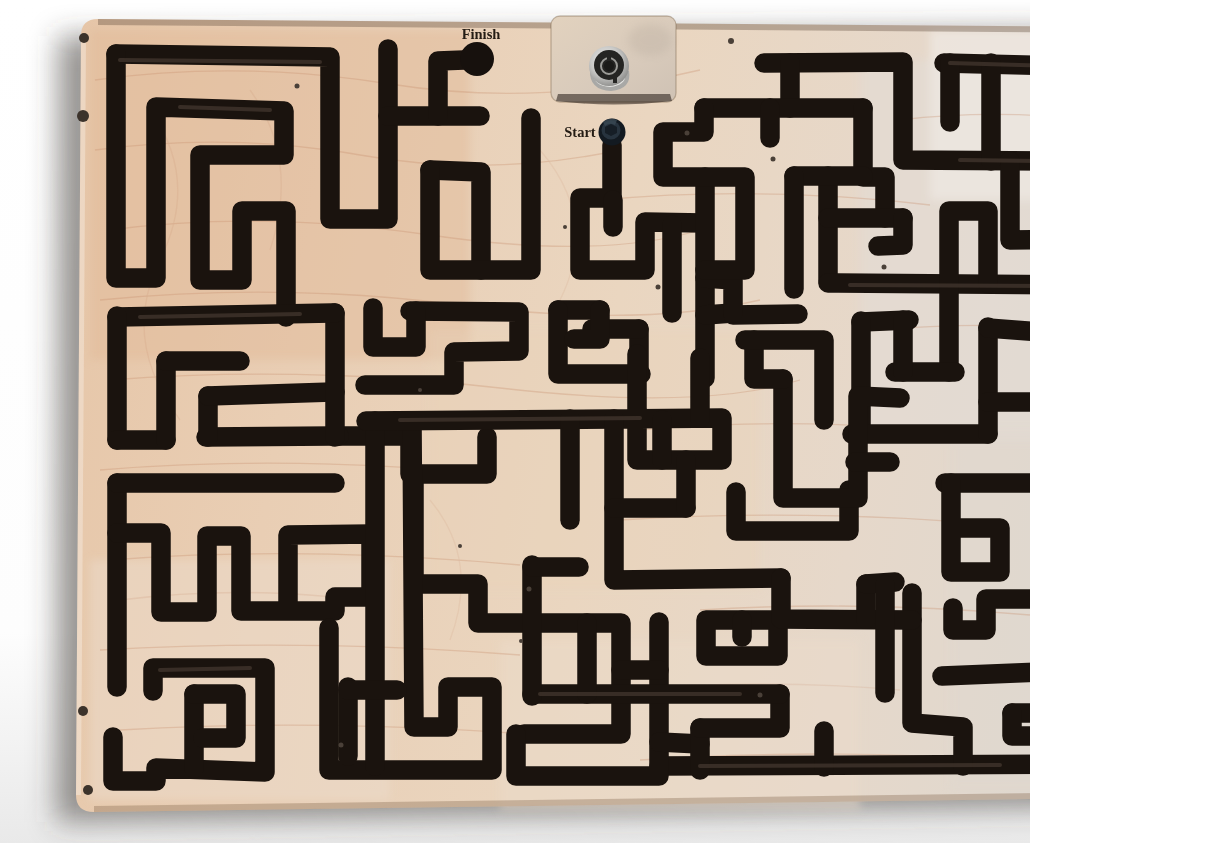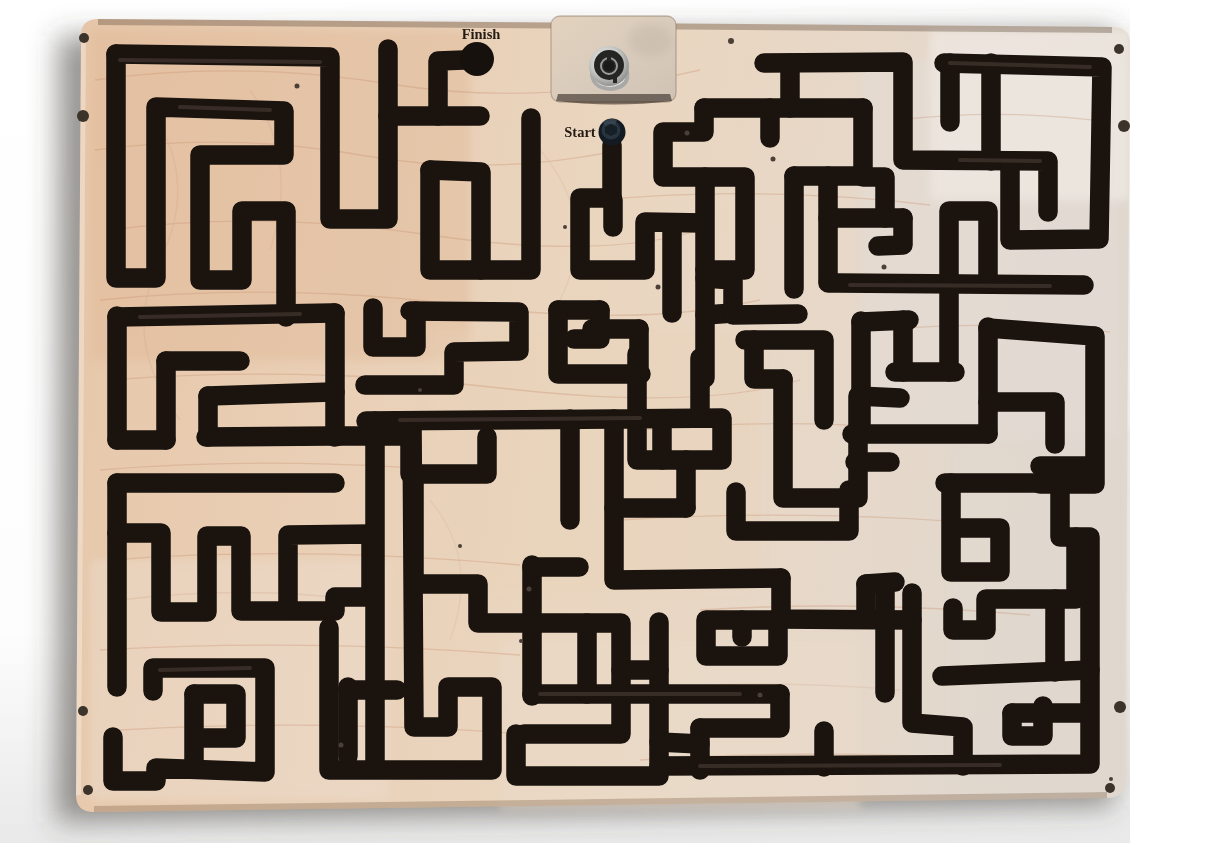--- a/index.html
+++ b/index.html
@@ -1,16 +1,16 @@
 <!DOCTYPE html>
 <html><head>
 <meta charset="utf-8">
 <style>
 html,body{margin:0;padding:0;background:#fff;}
-#wrap{position:relative;width:1130px;height:843px;overflow:hidden;background:#eab308;}
+#wrap{position:relative;width:1030px;height:843px;overflow:hidden;background:#eab308;}
 svg{display:block;}
 </style>
 </head>
 <body>
 <div id="wrap">
 <svg width="1214" height="843" viewBox="0 0 1214 843" xmlns="http://www.w3.org/2000/svg">
 <defs>
   <linearGradient id="bg" x1="0" y1="0" x2="0" y2="1">
     <stop offset="0" stop-color="#ffffff"></stop>
     <stop offset="0.75" stop-color="#fdfdfd"></stop>

